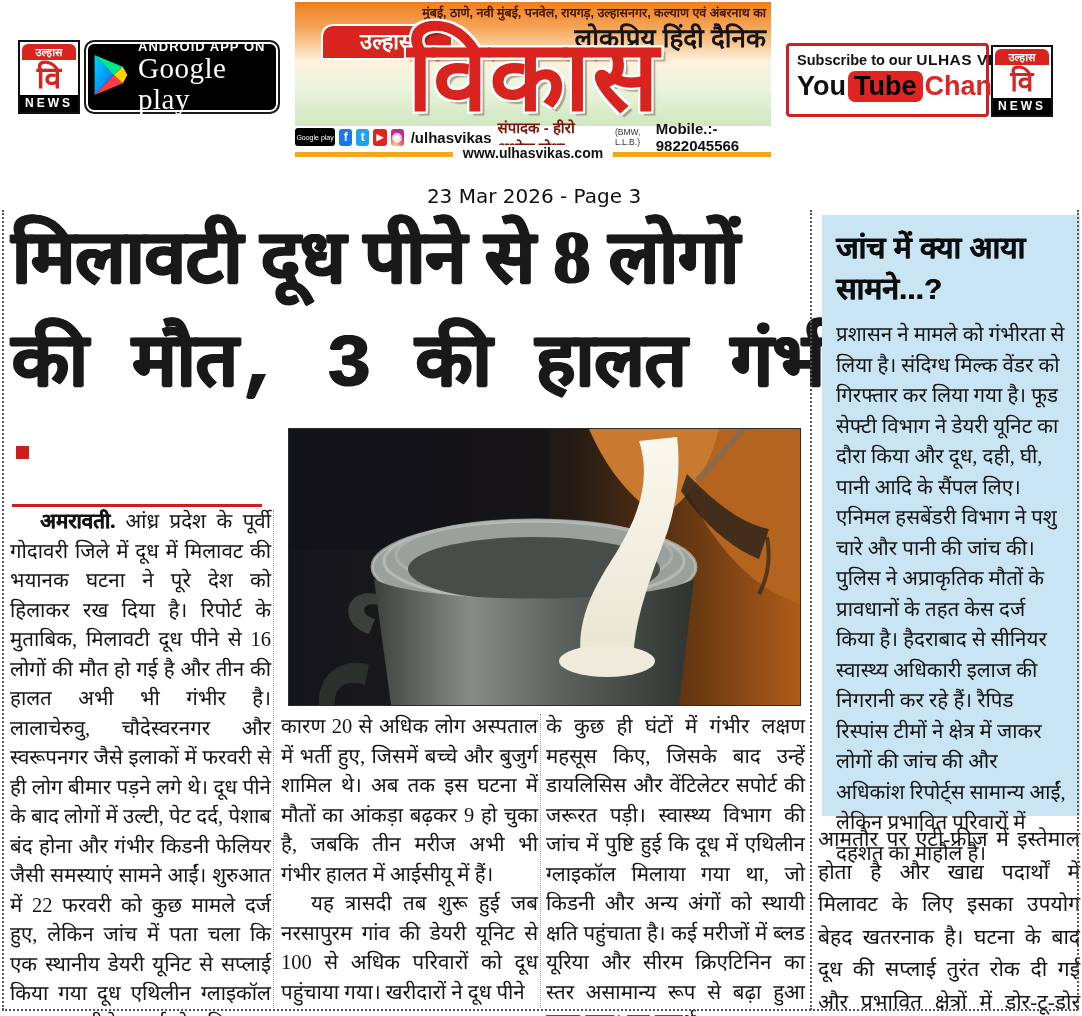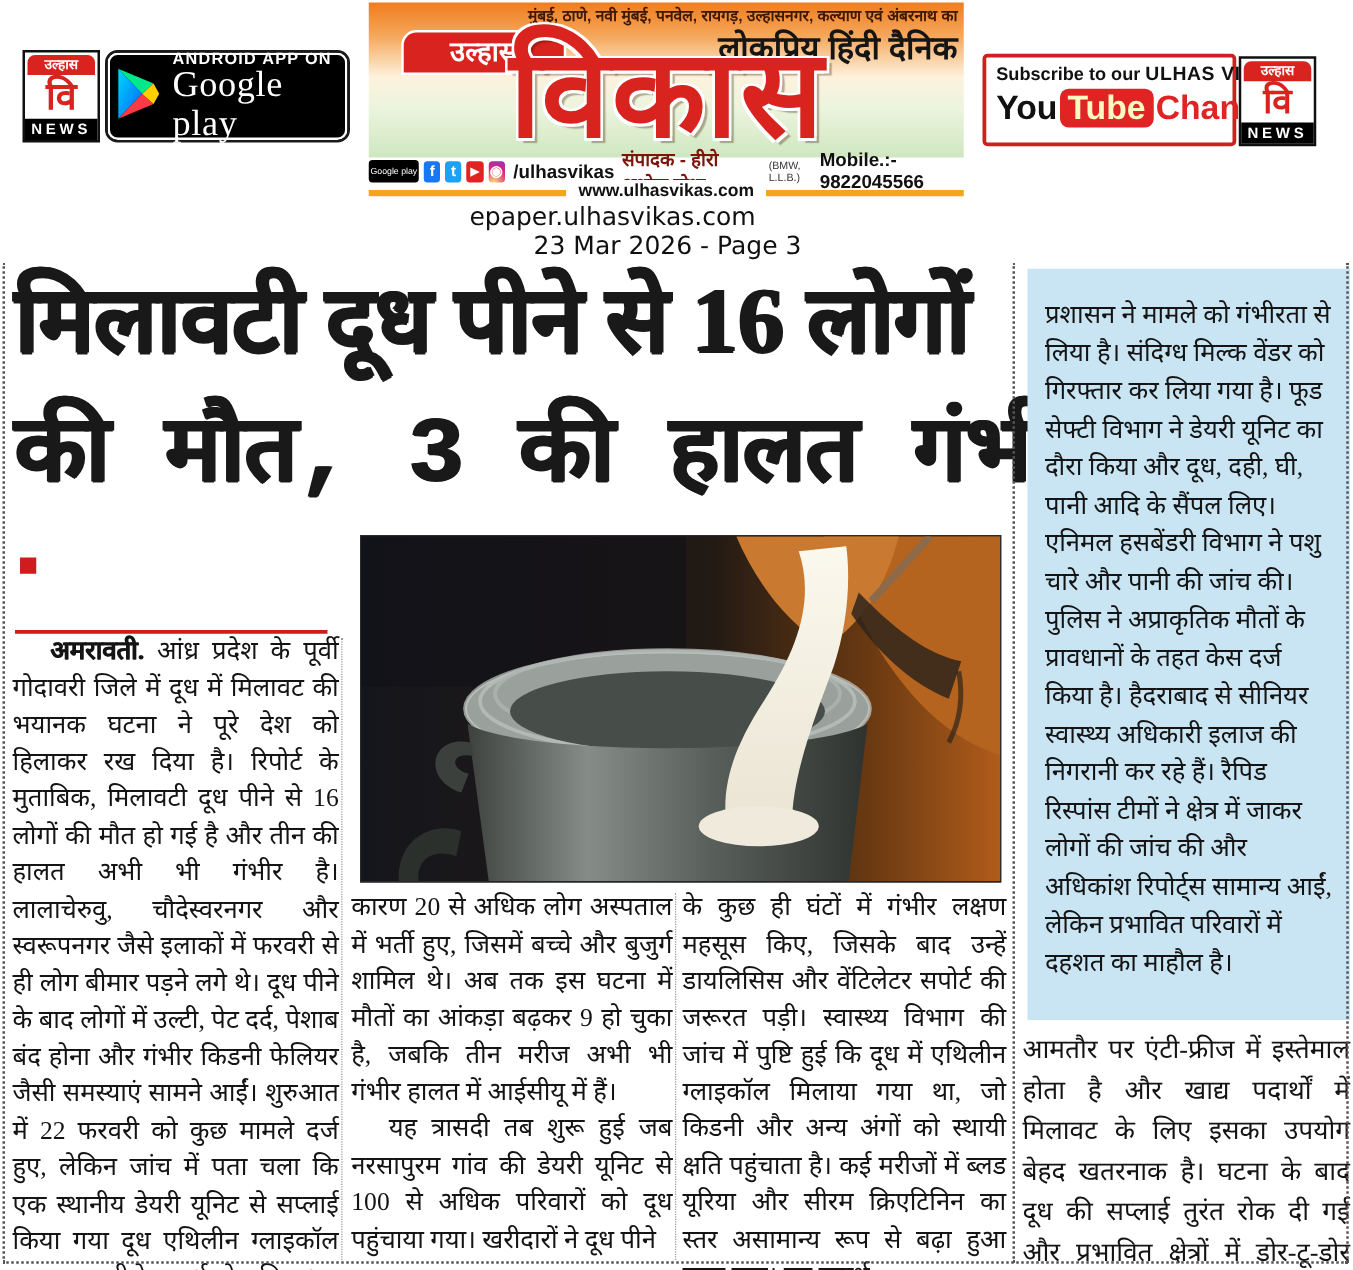--- a/index.html
+++ b/index.html
@@ -47,21 +47,21 @@
   .gold-rule{background:#f3a51c;height:5px;}
   .site-label{background:#fff;font-family:"Liberation Sans",sans-serif;font-weight:bold;font-size:14px;
               padding:0 10px;color:#111;}
 
   
   .yt-badge{border:3px solid #d01f1f;border-radius:4px;background:#fff;box-sizing:border-box;
             padding:5px 8px;font-family:"Liberation Sans",sans-serif;}
   .yt-line1{font-size:14.5px;font-weight:bold;color:#111;white-space:nowrap;}
   .yt-line1 .brand{font-size:15.5px;letter-spacing:.5px;}
   .yt-line2{font-size:27px;font-weight:bold;color:#111;display:flex;align-items:center;margin-top:2px;}
-  .yt-tube{background:#e02424;color:#fef9c3;border-radius:7px;padding:0 6px;margin:0 2px;}
+  .yt-tube{background:#e02424;color:#000000;border-radius:7px;padding:0 6px;margin:0 2px;}
   .yt-channel{color:#e02424;}
 
   
   .page-info{font-family:"DejaVu Sans","Liberation Sans",sans-serif;font-size:20px;color:#101010;
              text-align:center;}
 
   
   .headline{font-weight:bold;color:#191919;font-size:74px;line-height:103px;white-space:nowrap;
             text-shadow:1.2px 0 #191919,-1.2px 0 #191919,0 1px #191919;}
   .subhead{font-weight:bold;color:#d32011;font-size:27px;line-height:35px;
@@ -154,24 +154,23 @@
       <span class="yt-channel">Channel</span>
     </div>
   </div>
 
   <div class="abs mini-logo" style="left:991px;top:45px;width:62px;height:72px;">
     <div class="tab" style="font-size:11px;line-height:16px;">उल्हास</div>
     <div class="letter" style="font-size:28px;">वि</div>
     <div class="news" style="font-size:12px;line-height:17px;">NEWS</div>
   </div>
 
-  <div class="abs page-info" style="left:490px;top:161px;transform:translateX(-50%);white-space:nowrap;">epaper.ulhasvikas.com</div>
   <div class="abs page-info" style="left:490px;top:184px;transform:translateX(-50%);white-space:nowrap;margin-left:44px;">23 Mar 2026 - Page 3</div>
 
-  <div class="abs headline" style="left:12px;top:206px;width:800px;">मिलावटी दूध पीने से 16 लोगों</div>
+  <div class="abs headline" style="left:12px;top:206px;width:800px;">मिलावटी दूध पीने से 8 लोगों</div>
   <div class="abs headline" style="left:12px;top:314px;width:800px;font-family:Liberation Mono, monospace;">की मौत, 3 की हालत गंभीर</div>
 
   <div class="abs subhead" style="left:16px;top:433px;width:250px;">
     <span class="red-square"></span>
   </div>
   <div class="abs red-rule" style="left:12px;top:504px;width:250px;"></div>
 
   <div class="abs photo-frame" style="left:288px;top:428px;width:513px;height:278px;">
     <svg width="511" height="276" viewBox="0 0 511 276" preserveAspectRatio="none">
       <defs>
@@ -222,20 +221,21 @@
   <div class="abs body-col" style="left:281px;top:712px;width:257px;">
     <p style="text-indent:0;">कारण 20 से अधिक लोग अस्पताल में भर्ती हुए, जिसमें बच्चे और बुजुर्ग शामिल थे। अब तक इस घटना में मौतों का आंकड़ा बढ़कर 9 हो चुका है, जबकि तीन मरीज अभी भी गंभीर हालत में आईसीयू में हैं।</p>
     <p>यह त्रासदी तब शुरू हुई जब नरसापुरम गांव की डेयरी यूनिट से 100 से अधिक परिवारों को दूध पहुंचाया गया। खरीदारों ने दूध पीने</p>
   </div>
 
   <div class="abs body-col" style="left:546px;top:712px;width:259px;">
     <p style="text-indent:0;">के कुछ ही घंटों में गंभीर लक्षण महसूस किए, जिसके बाद उन्हें डायलिसिस और वेंटिलेटर सपोर्ट की जरूरत पड़ी। स्वास्थ्य विभाग की जांच में पुष्टि हुई कि दूध में एथिलीन ग्लाइकॉल मिलाया गया था, जो किडनी और अन्य अंगों को स्थायी क्षति पहुंचाता है। कई मरीजों में ब्लड यूरिया और सीरम क्रिएटिनिन का स्तर असामान्य रूप से बढ़ा हुआ पाया गया। यह पदार्थ</p>
   </div>
 
   <div class="abs sidebar" style="left:822px;top:215px;width:258px;height:601px;">
+    <div class="sidebar-title">जांच में क्या आया सामने...?</div>
     <div class="sidebar-body">प्रशासन ने मामले को गंभीरता से लिया है। संदिग्ध मिल्क वेंडर को गिरफ्तार कर लिया गया है। फूड सेफ्टी विभाग ने डेयरी यूनिट का दौरा किया और दूध, दही, घी, पानी आदि के सैंपल लिए। एनिमल हसबेंडरी विभाग ने पशु चारे और पानी की जांच की। पुलिस ने अप्राकृतिक मौतों के प्रावधानों के तहत केस दर्ज किया है। हैदराबाद से सीनियर स्वास्थ्य अधिकारी इलाज की निगरानी कर रहे हैं। रैपिड रिस्पांस टीमों ने क्षेत्र में जाकर लोगों की जांच की और अधिकांश रिपोर्ट्स सामान्य आईं, लेकिन प्रभावित परिवारों में दहशत का माहौल है।</div>
   </div>
 
   <div class="abs below-sidebar" style="left:818px;top:823px;width:262px;">आमतौर पर एंटी-फ्रीज में इस्तेमाल होता है और खाद्य पदार्थों में मिलावट के लिए इसका उपयोग बेहद खतरनाक है। घटना के बाद दूध की सप्लाई तुरंत रोक दी गई और प्रभावित क्षेत्रों में डोर-टू-डोर सर्वे किया गया।</div>
 
   <div class="abs vdot" style="left:2px;top:210px;height:800px;"></div>
   <div class="abs vdot" style="left:810px;top:210px;height:800px;"></div>
   <div class="abs vdot" style="left:1077px;top:210px;height:800px;"></div>
   <div class="abs vdot-light" style="left:273px;top:510px;height:498px;"></div>
   <div class="abs vdot-light" style="left:540px;top:714px;height:294px;"></div>

